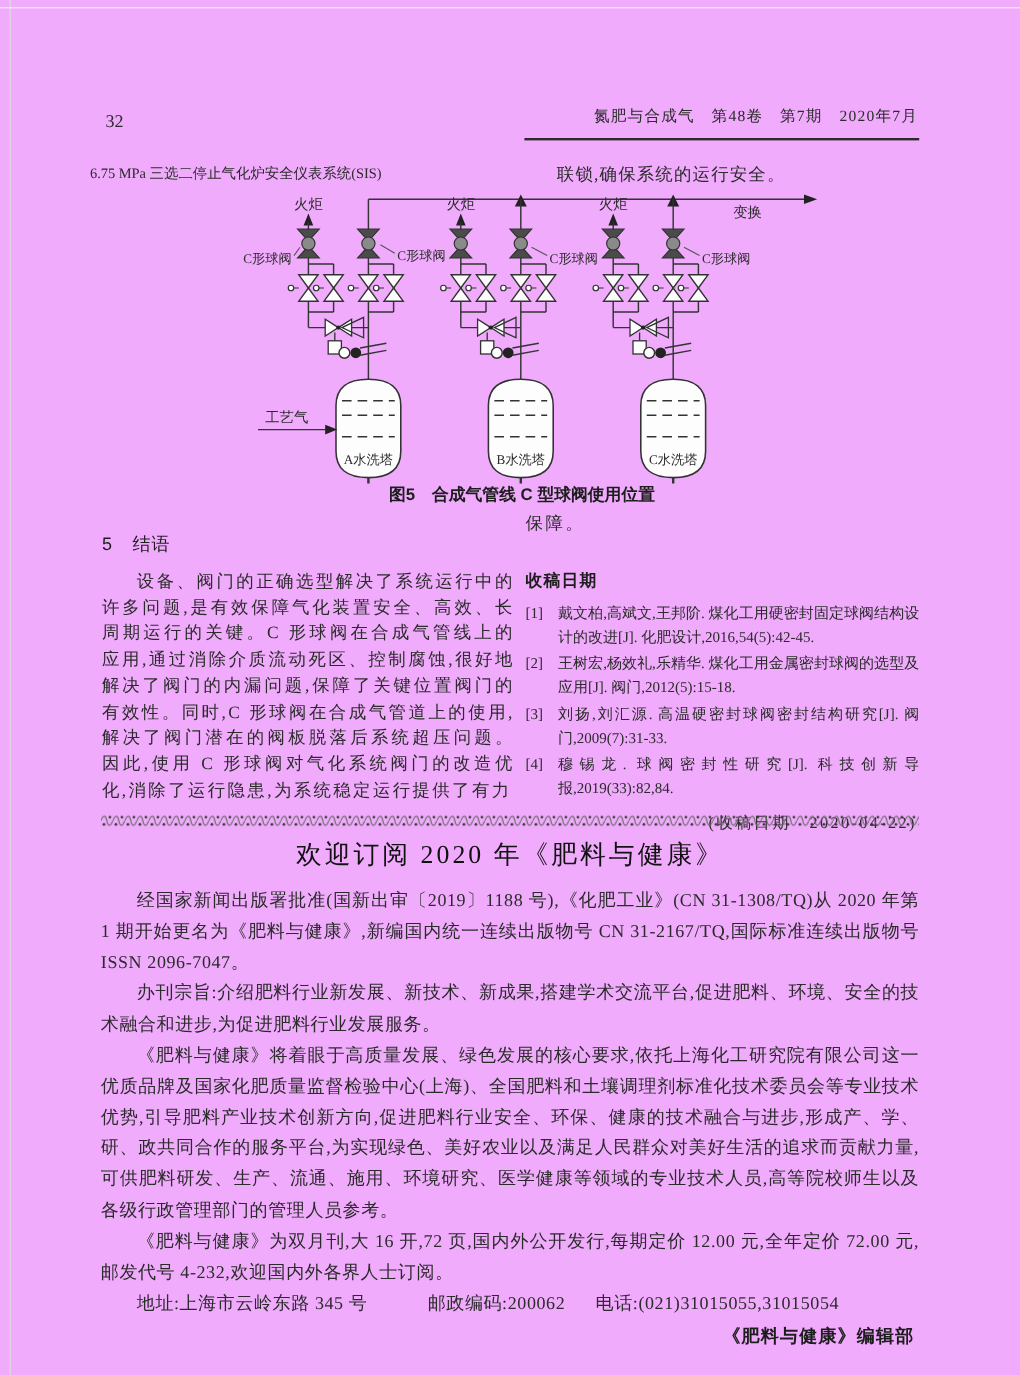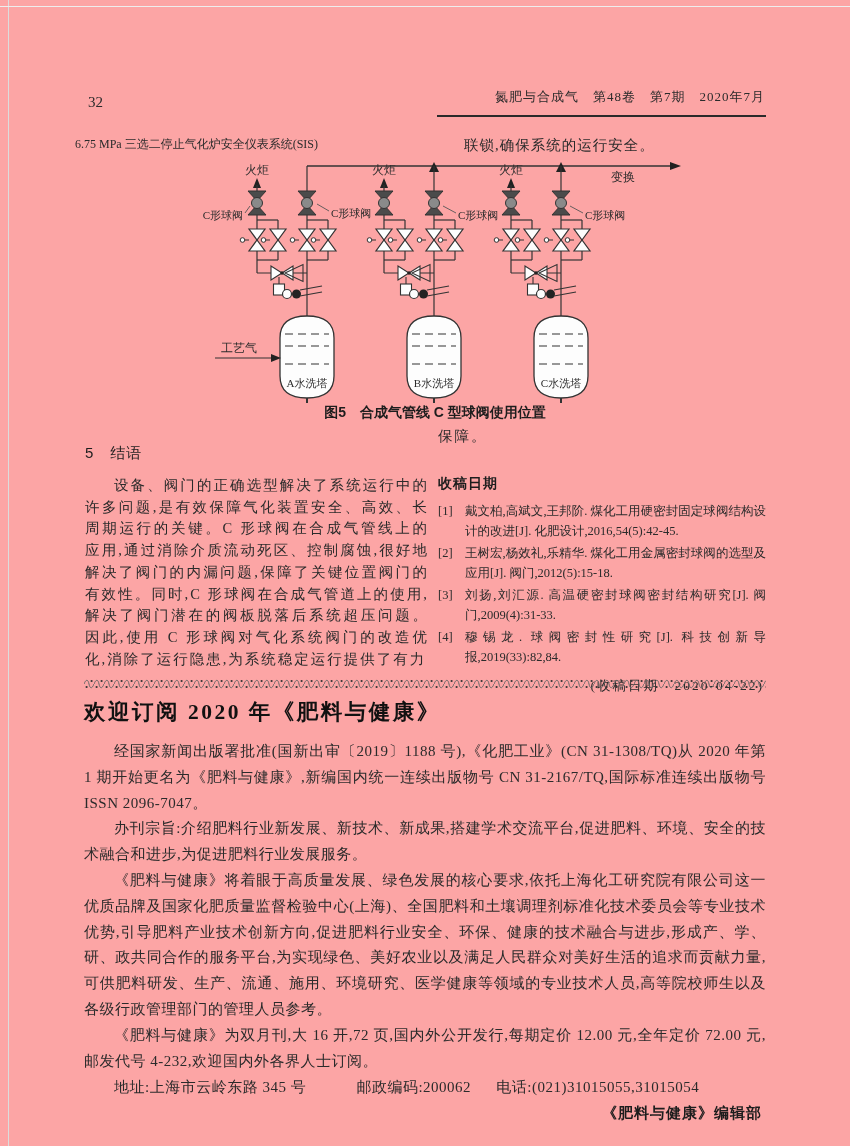--- a/index.html
+++ b/index.html
@@ -1,18 +1,18 @@
 <!DOCTYPE html>
 <html><head>
 <meta charset="utf-8">
 <style>
   html,body{margin:0;padding:0;background:#ffffff;}
   .page{
     position:relative;width:850px;height:1146px;margin:0 auto;
-    background:#fca5a5;overflow:hidden;
+    background:#f0abfc;overflow:hidden;
     font-family:"Liberation Serif","DejaVu Serif",serif;
     color:#2b2b2b;
   }
   .scan-edge{position:absolute;left:8px;top:0;width:1px;height:100%;background:#dcdcdc;}
   .scan-edge-top{position:absolute;left:0;top:6px;width:100%;height:1px;background:#eeeeee;}
 
   
   .page-num{position:absolute;left:88px;top:94px;font-size:15px;}
   .journal-info{position:absolute;right:85px;top:88px;font-size:13px;letter-spacing:1px;}
   .header-rule{position:absolute;left:437px;top:115px;width:329px;height:1.6px;background:#2a2a2a;}
@@ -51,21 +51,21 @@
   .ref-label{flex:0 0 27px;}
   .ref-text{flex:1;text-align:justify;}
   .received{margin-top:10px;text-align:right;font-size:13.5px;letter-spacing:2px;padding-right:2px;}
 
   
   .divider{position:absolute;left:84px;top:677px;}
 
   
   .announce{position:absolute;left:84px;top:697px;width:682px;}
   .announce-title{
-    font-weight:bold;font-size:21.5px;letter-spacing:2.5px;
+    text-align:center;font-weight:normal;font-size:21.5px;letter-spacing:2.5px;
     color:#111;margin-bottom:13px;
   }
   .announce p{
     margin:0;font-size:15px;line-height:25.8px;text-align:justify;text-indent:2em;
     letter-spacing:0.5px;
   }
   .contact-line{margin-top:1px;font-size:15px;line-height:25.8px;text-indent:2em;letter-spacing:0.5px;}
   .contact-line .gap1{margin-left:46px;}
   .contact-line .gap2{margin-left:21px;}
   .signature{
@@ -197,21 +197,21 @@
       <div class="ref-item">
         <span class="ref-label">[1]</span>
         <span class="ref-text">戴文柏,高斌文,王邦阶. 煤化工用硬密封固定球阀结构设计的改进[J]. 化肥设计,2016,54(5):42-45.</span>
       </div>
       <div class="ref-item">
         <span class="ref-label">[2]</span>
         <span class="ref-text">王树宏,杨效礼,乐精华. 煤化工用金属密封球阀的选型及应用[J]. 阀门,2012(5):15-18.</span>
       </div>
       <div class="ref-item">
         <span class="ref-label">[3]</span>
-        <span class="ref-text">刘扬,刘汇源. 高温硬密封球阀密封结构研究[J]. 阀门,2009(4):31-33.</span>
+        <span class="ref-text">刘扬,刘汇源. 高温硬密封球阀密封结构研究[J]. 阀门,2009(7):31-33.</span>
       </div>
       <div class="ref-item">
         <span class="ref-label">[4]</span>
         <span class="ref-text">穆锡龙. 球阀密封性研究[J]. 科技创新导报,2019(33):82,84.</span>
       </div>
     </div>
     <div class="received">(收稿日期　2020-04-22)</div>
   </div>
 
   <svg class="divider" width="682" height="14" viewBox="0 0 682 14">

